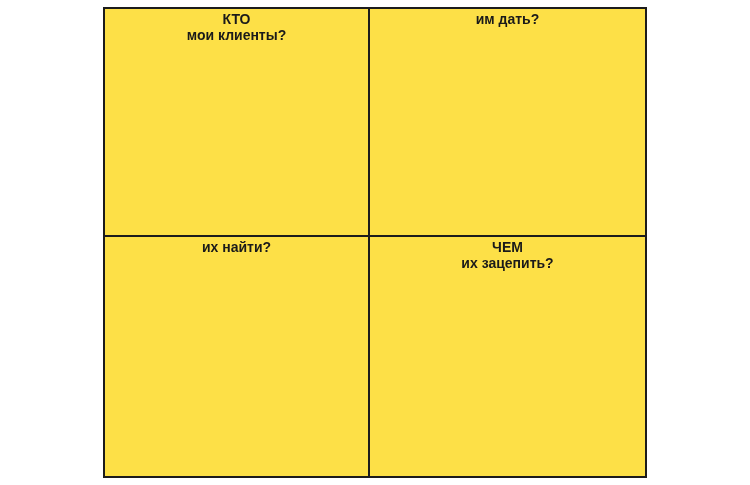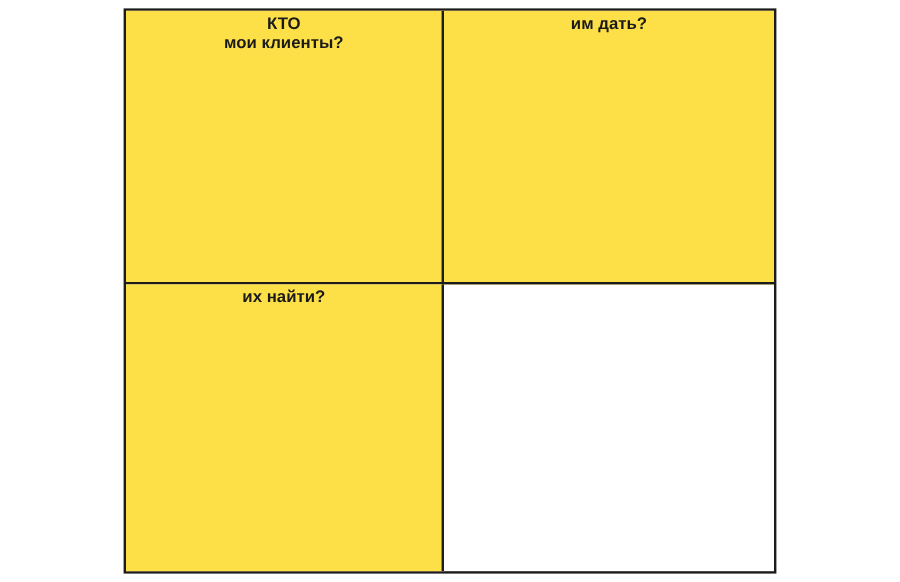--- a/index.html
+++ b/index.html
@@ -60,15 +60,19 @@
     </div>
 
     <div class="cell row-top">
       <div class="cell-subtitle">им дать?</div>
     </div>
 
     <div class="cell col-left">
       <div class="cell-subtitle">их найти?</div>
     </div>
 
+    <div class="cell">
+      <div class="cell-title">ЧЕМ</div>
+      <div class="cell-subtitle">их зацепить?</div>
+    </div>
 
   </div>
 </div>
 
 </body></html>

